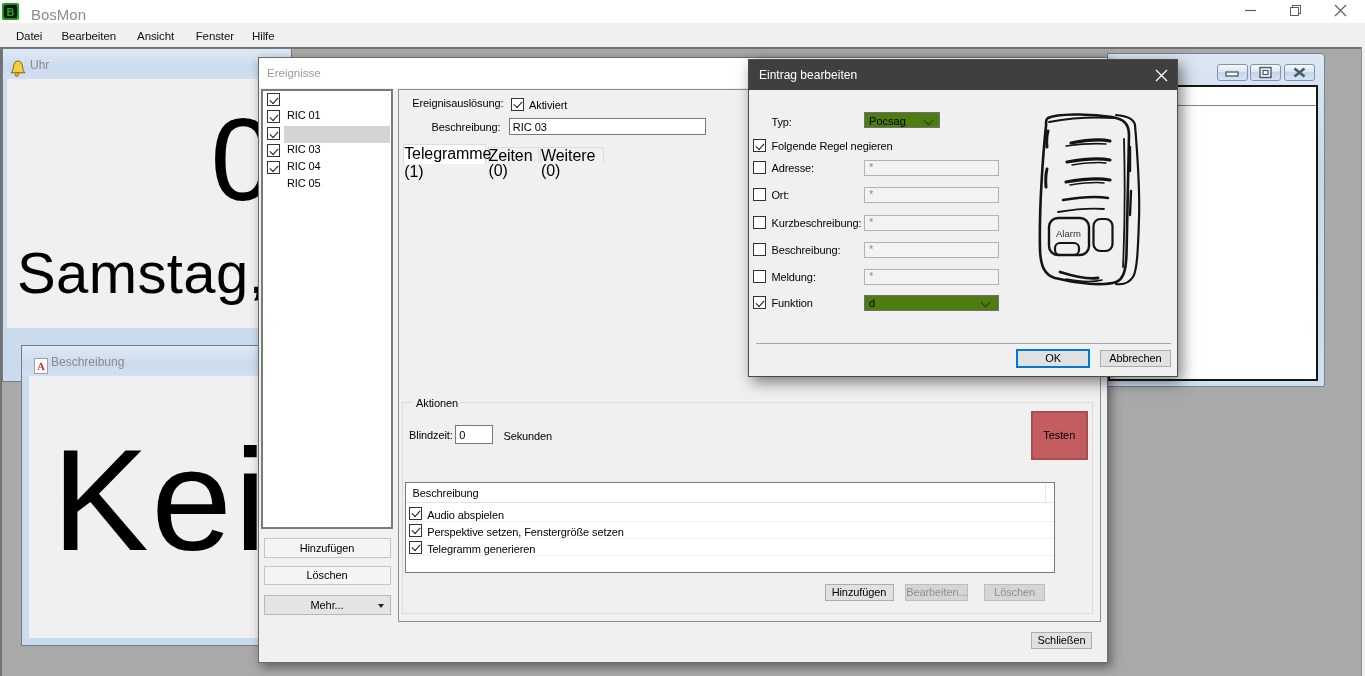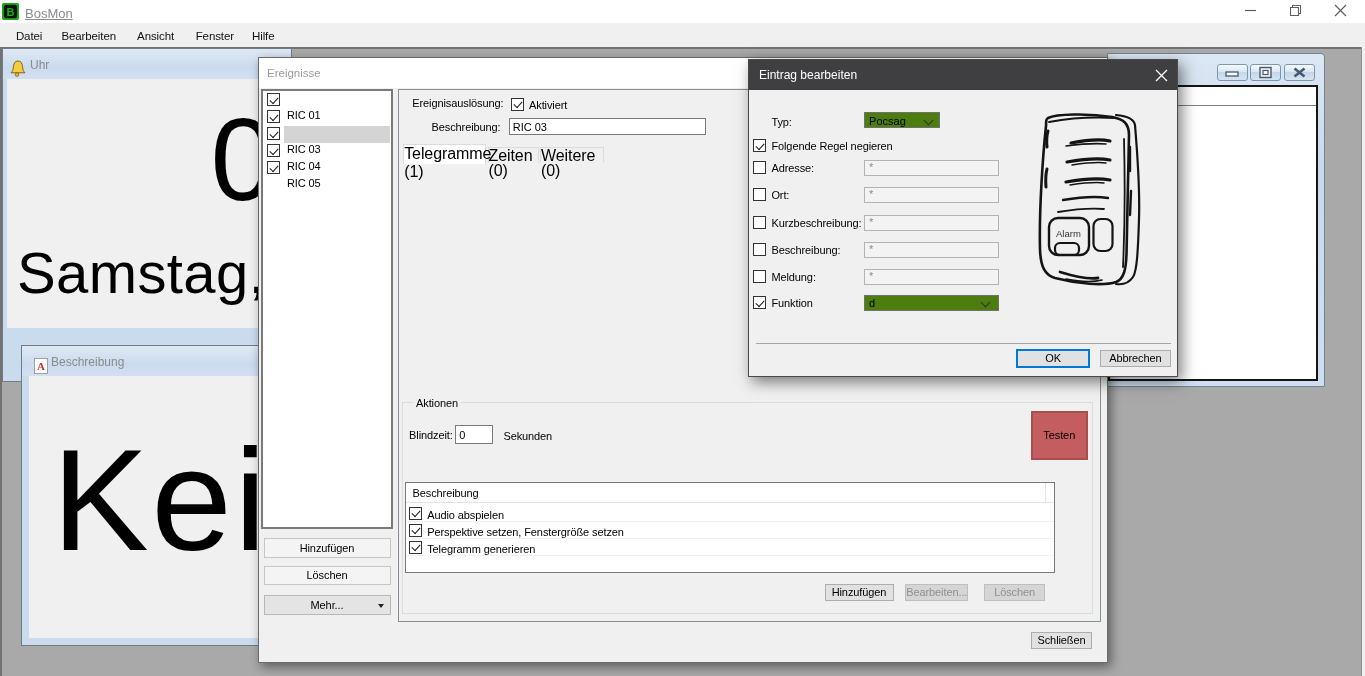--- a/index.html
+++ b/index.html
@@ -1,20 +1,20 @@
 <!DOCTYPE html>
 <html><head><meta charset="utf-8">
 <style>
 * { margin:0; padding:0; box-sizing:border-box; }
 html,body { width:1365px; height:676px; overflow:hidden; }
 body { font-family:"Liberation Sans",sans-serif; font-size:11px; color:#000; background:#fff; position:relative; }
 .abs { position:absolute; }
 
 #titlebar { left:0; top:0; width:1365px; height:23px; background:#fff; }
-#apptitle { left:25px; top:6px; color:#8a8a92; font-size:13px;text-decoration:underline; }
+#apptitle { left:31px; top:6px; color:#8a8a92; font-size:15px; }
 #menubar { left:0; top:23px; width:1365px; height:24px; background:#f0f0f0; }
 .menuitem { top:29.5px; font-size:11.5px; color:#111; letter-spacing:-0.1px; }
 
 #mdi { left:0; top:47px; width:1365px; height:629px; background:#a9a9a9; border-top:2px solid #727272; border-left:2px solid #727272; }
 #mdiRightEdge { left:1361px; top:47px; width:4px; height:629px; background:#f0f0f0; border-left:1px solid #8e8e8e;}
 
 .cb { position:absolute; width:13px; height:13px; background:#fff; border:1px solid #333; }
 .cb.c::after { content:""; position:absolute; left:2px; top:2.5px; width:7px; height:4px; border-left:1.4px solid #1a1a1a; border-bottom:1.4px solid #1a1a1a; transform:rotate(-47deg); }
 .btn { position:absolute; background:#e1e1e1; border:1px solid #adadad; font-size:11px; text-align:center; color:#000; letter-spacing:-0.1px;}
 .btn.dis { background:#d5d5d5; border-color:#bebebe; color:#8f8f8f; }

